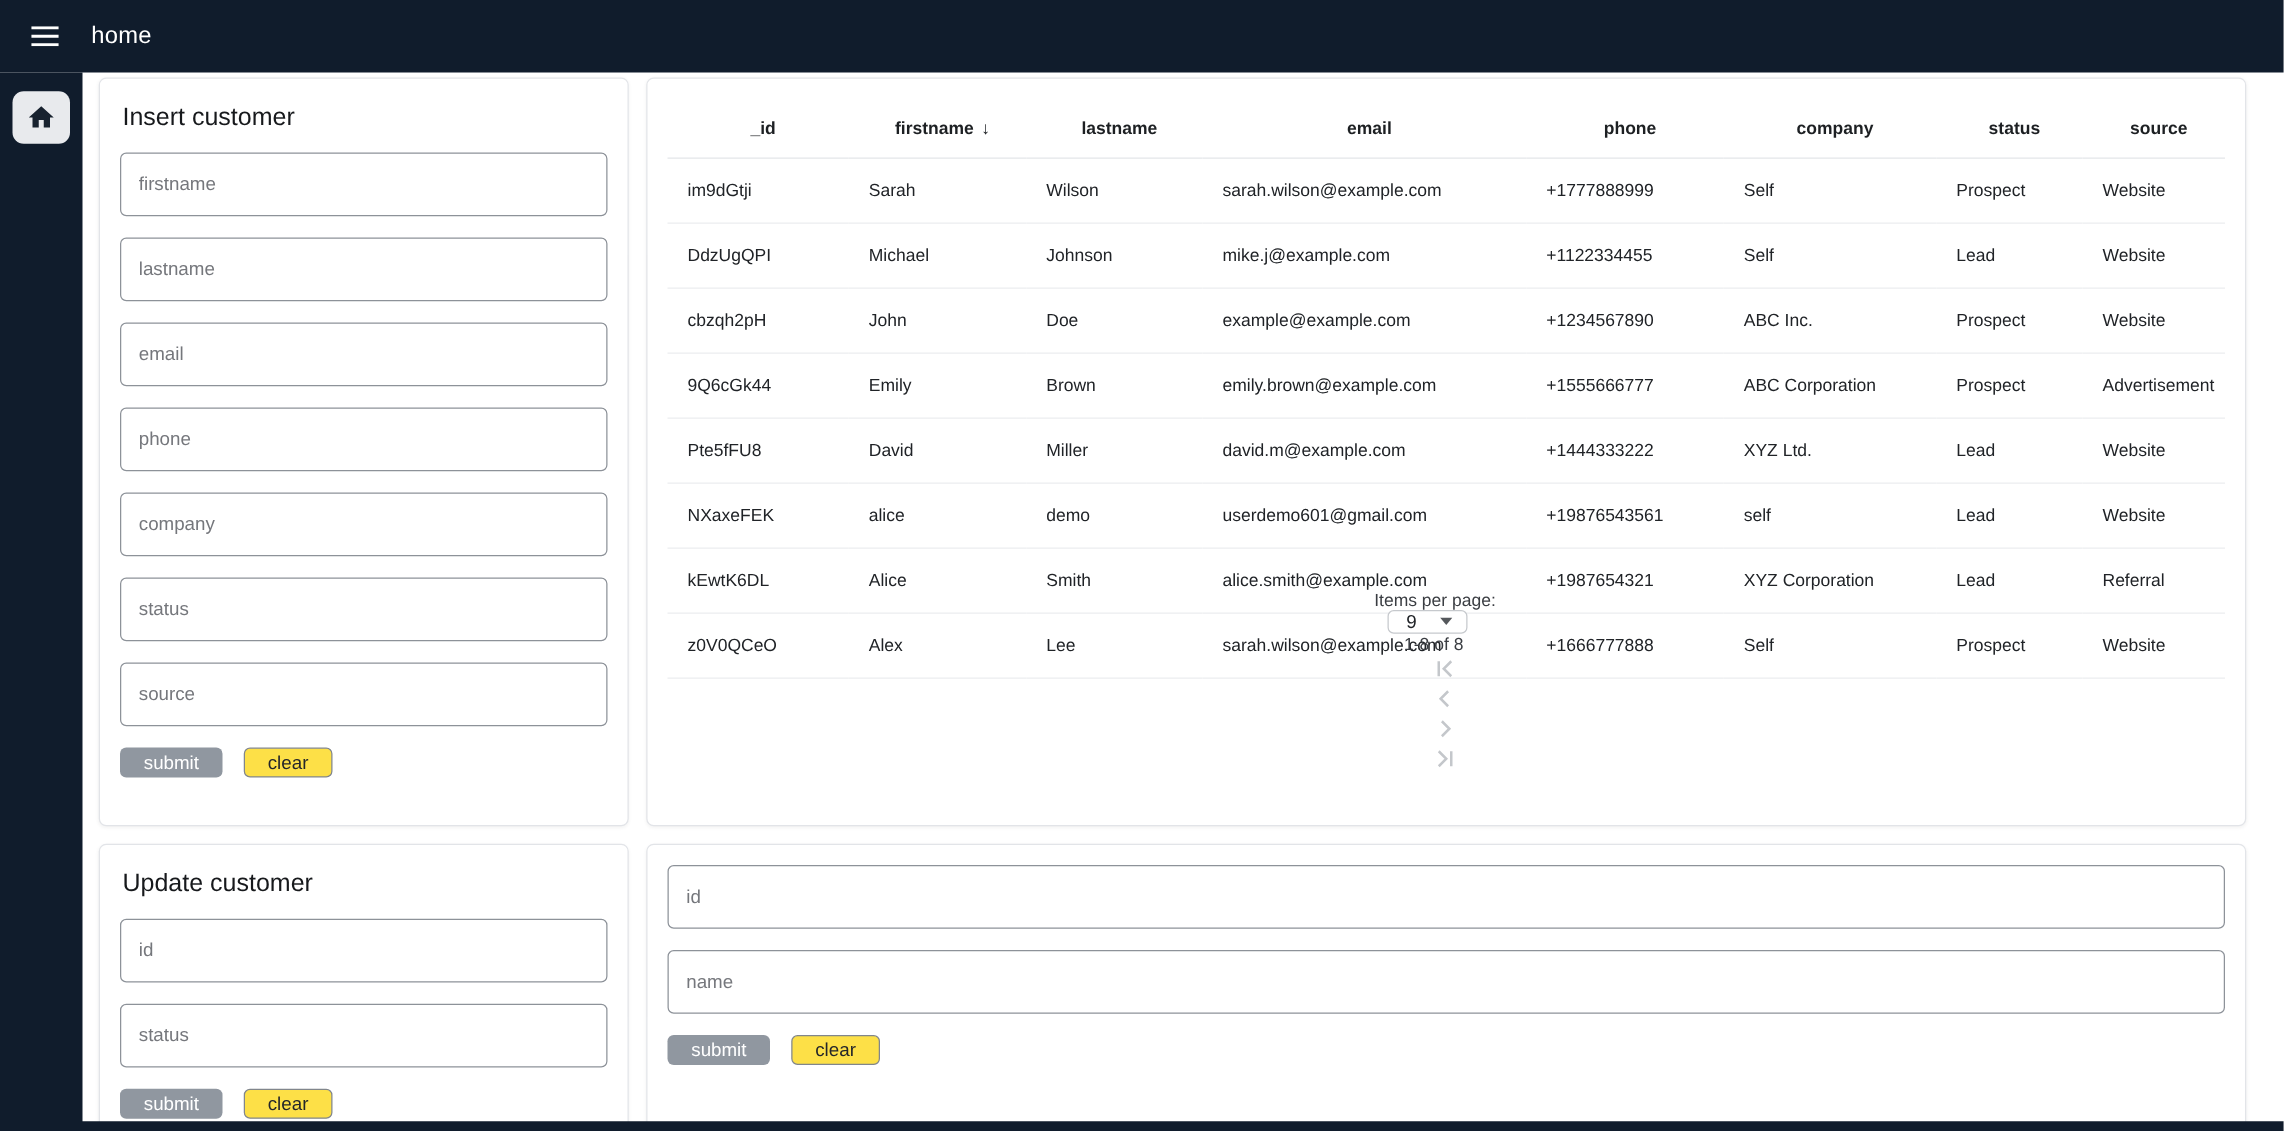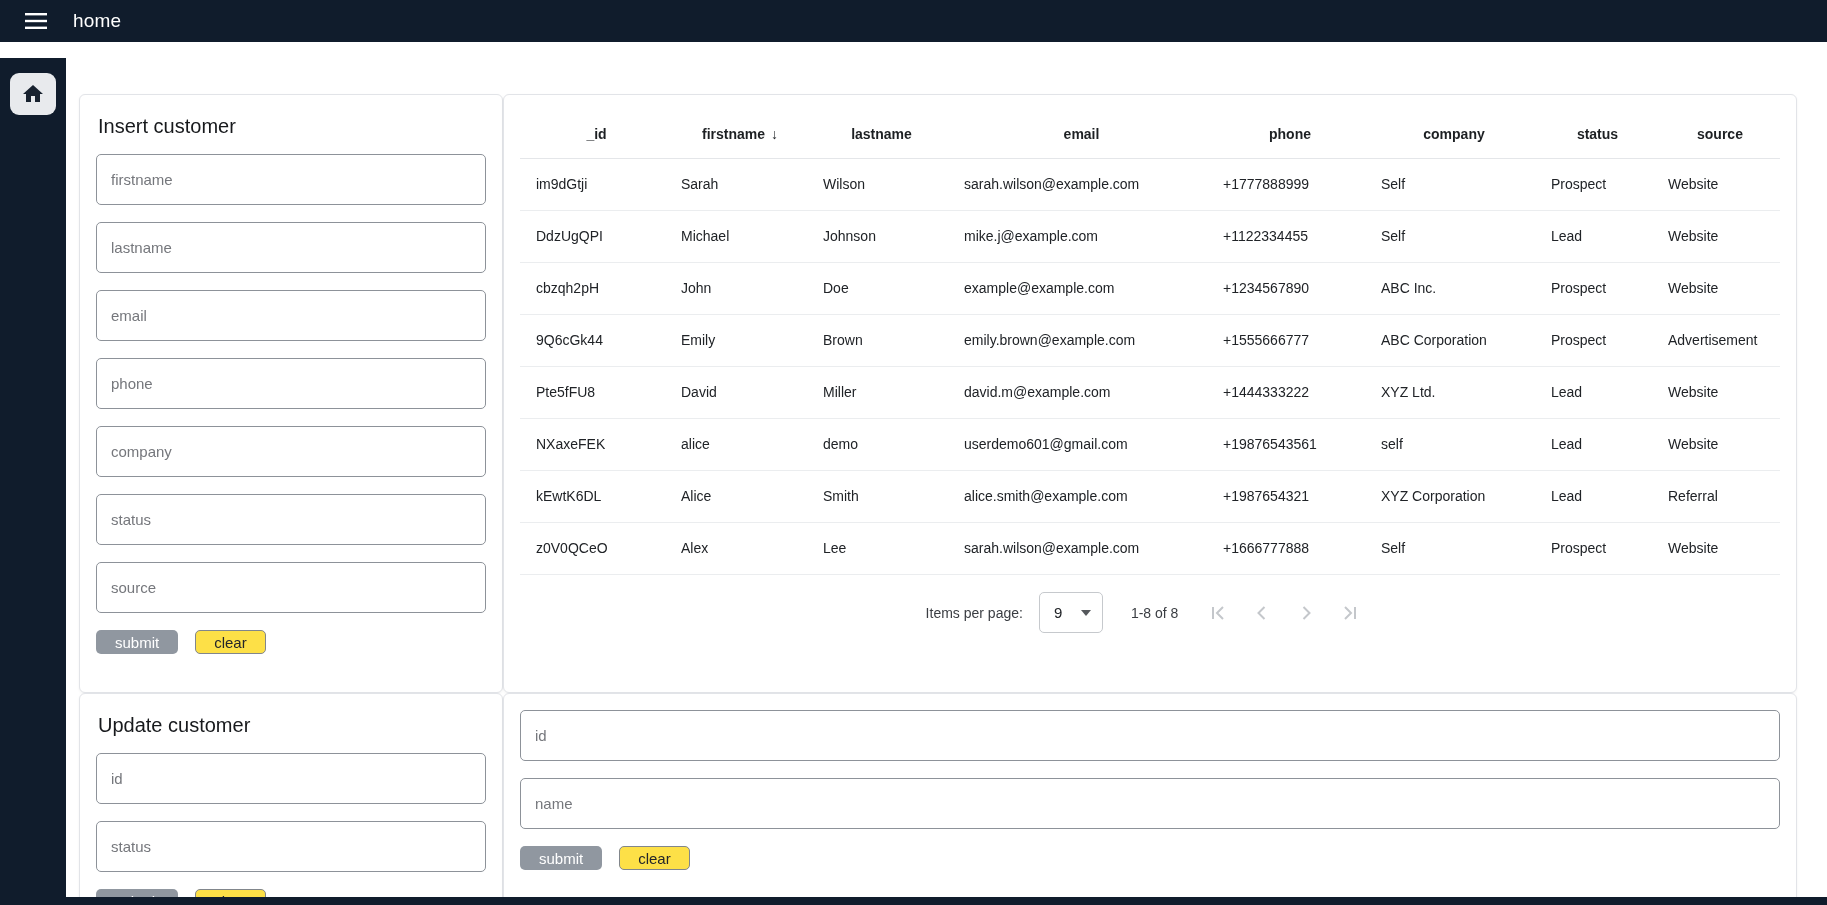--- a/index.html
+++ b/index.html
@@ -6,21 +6,21 @@
   html, body { margin: 0; padding: 0; }
   body {
     width: 1827px; height: 905px; overflow: hidden; position: relative;
     background: #ffffff;
     font-family: "Liberation Sans", sans-serif;
     color: #202327;
   }
 
   
   .topbar {
-    position: absolute; top: 0; left: 0; width: 100%; height: 42px;
+    position: absolute; top: 0; left: 0; width: 100%; height: 58px;
     background: #101c2c; display: flex; align-items: center;
     padding-left: 21px; z-index: 5;
   }
   .menu-btn {
     width: 30px; height: 30px; background: transparent; border: none;
     display: flex; align-items: center; justify-content: center;
     cursor: pointer; padding: 0;
   }
   .topbar-title {
     color: #ffffff; font-size: 19px; margin-left: 22px; letter-spacing: .2px;
@@ -34,24 +34,25 @@
   }
   .home-btn {
     margin-top: 15px; width: 46px; height: 42px;
     background: #e8eaed; border: none; border-radius: 9px;
     display: flex; align-items: center; justify-content: center; cursor: pointer;
   }
 
   
   .content {
     position: absolute; top: 58px; left: 66px; right: 0; bottom: 0;
-    padding: 36px 30px 0 13px; overflow: hidden;
+    padding: 4px 30px 0 13px; overflow: hidden;
     display: grid;
     grid-template-columns: 424px 1fr;
     grid-template-rows: 599px 420px;
+    gap: 14px;
     background: #ffffff;
   }
   .card {
     background: #ffffff;
     border: 1px solid #e2e4e8;
     border-radius: 6px;
     box-shadow: 0 1px 3px rgba(0,0,0,.05);
     padding: 16px;
     overflow: hidden;
   }
@@ -83,22 +84,22 @@
   }
   .data-table td {
     font-size: 14px; color: #202327; height: 52px;
     padding: 0 8px 0 16px; border-bottom: 1px solid #ebedef;
     white-space: nowrap; overflow: hidden;
   }
   .sort-arrow { margin-left: 6px; font-size: 14px; color: #24272b; }
 
   
   .paginator {
-    display: flex; align-items: center; justify-content: center;
-    height: 76px; font-size: 14px; color: #3a3d42; padding-right: 2px;
+    display: flex; align-items: center; justify-content: flex-end;
+    height: 76px; font-size: 14px; color: #3a3d42; padding-right: 2px; flex-direction: column;
   }
   .ipp-label { margin-right: 16px; }
   .page-size-select {
     width: 64px; height: 41px; border: 1px solid #c6c9cd; border-radius: 5px;
     display: flex; align-items: center; justify-content: space-between;
     padding: 0 11px 0 14px; font-size: 15px; color: #202327;
     margin-right: 28px; cursor: pointer; background: #fff;
   }
   .range-label { margin-right: 18px; }
   .nav-btn {

